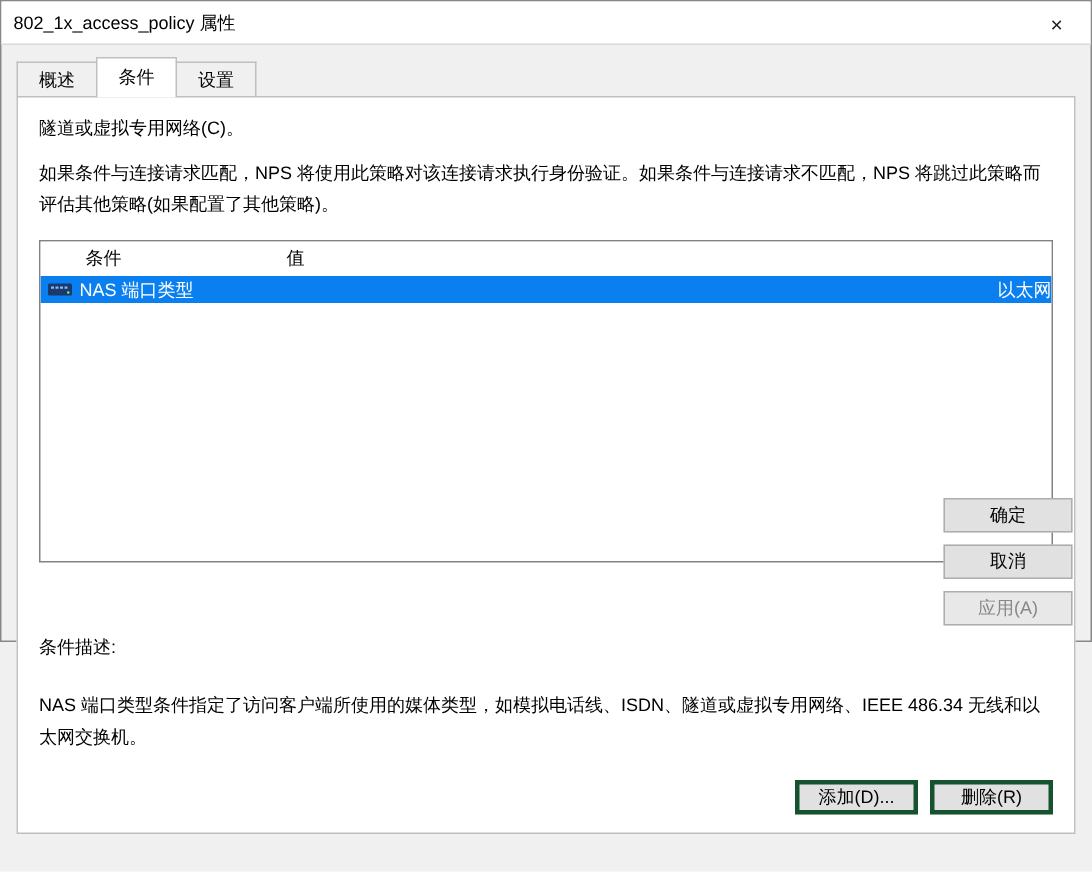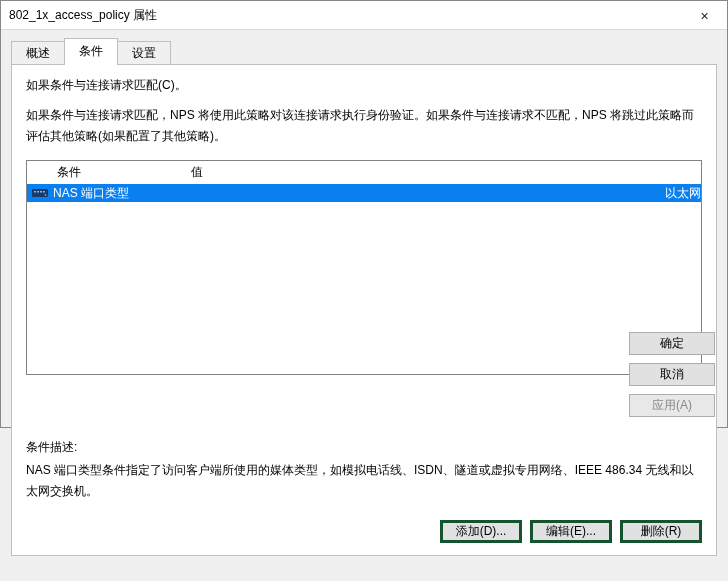--- a/index.html
+++ b/index.html
@@ -90,21 +90,21 @@
       height: 18px;
       font-size: 12px;
     }
     .row-icon {
       width: 26px; display: flex; justify-content: center;
     }
     .row-cond { width: 134px; }
     .row-val { flex: 1; text-align: right; }
     .nas-svg { width: 16px; height: 12px; display: block; }
     .desc-block { position: absolute; left: 14px; right: 14px; bottom: 54px; }
-    .desc-label { margin-bottom: 4px; }
+    .desc-label { margin-bottom: 20px; }
     .desc-text { line-height: 1.7; }
     .btn-row {
       position: absolute; right: 14px; bottom: 12px;
       display: flex; gap: 8px;
     }
     .btn {
       width: 82px; height: 23px;
       border: 3px solid #14532d;
       background: #e1e1e1;
       font-family: inherit; font-size: 12px;
@@ -143,21 +143,21 @@
 
     <div class="tabs">
       <div class="tab">概述</div>
       <div class="tab active">条件</div>
       <div class="tab">设置</div>
     </div>
 
     <div class="tabpage">
 
       <div class="instr">
-        <p>如果条件与连接请求匹配(C)。</p>
+        <p>隧道或虚拟专用网络(C)。</p>
         <p class="p2">如果条件与连接请求匹配，NPS 将使用此策略对该连接请求执行身份验证。如果条件与连接请求不匹配，NPS 将跳过此策略而评估其他策略(如果配置了其他策略)。</p>
       </div>
 
       <div class="listbox">
         <div class="listhdr">
           <div class="col-cond">条件</div>
           <div class="col-val">值</div>
         </div>
         <div class="listrow">
           <div class="row-icon">
@@ -175,21 +175,20 @@
         </div>
       </div>
 
       <div class="desc-block">
         <div class="desc-label">条件描述:</div>
         <div class="desc-text">NAS 端口类型条件指定了访问客户端所使用的媒体类型，如模拟电话线、ISDN、隧道或虚拟专用网络、IEEE 486.34 无线和以太网交换机。</div>
       </div>
 
       <div class="btn-row">
         <button class="btn">添加(D)...</button>
-        <button class="btn">编辑(E)...</button>
         <button class="btn">删除(R)</button>
       </div>
 
     </div>
 
   </div>
 
   <div class="dlg-btns">
     <button class="dlg-btn">确定</button>
     <button class="dlg-btn">取消</button>

